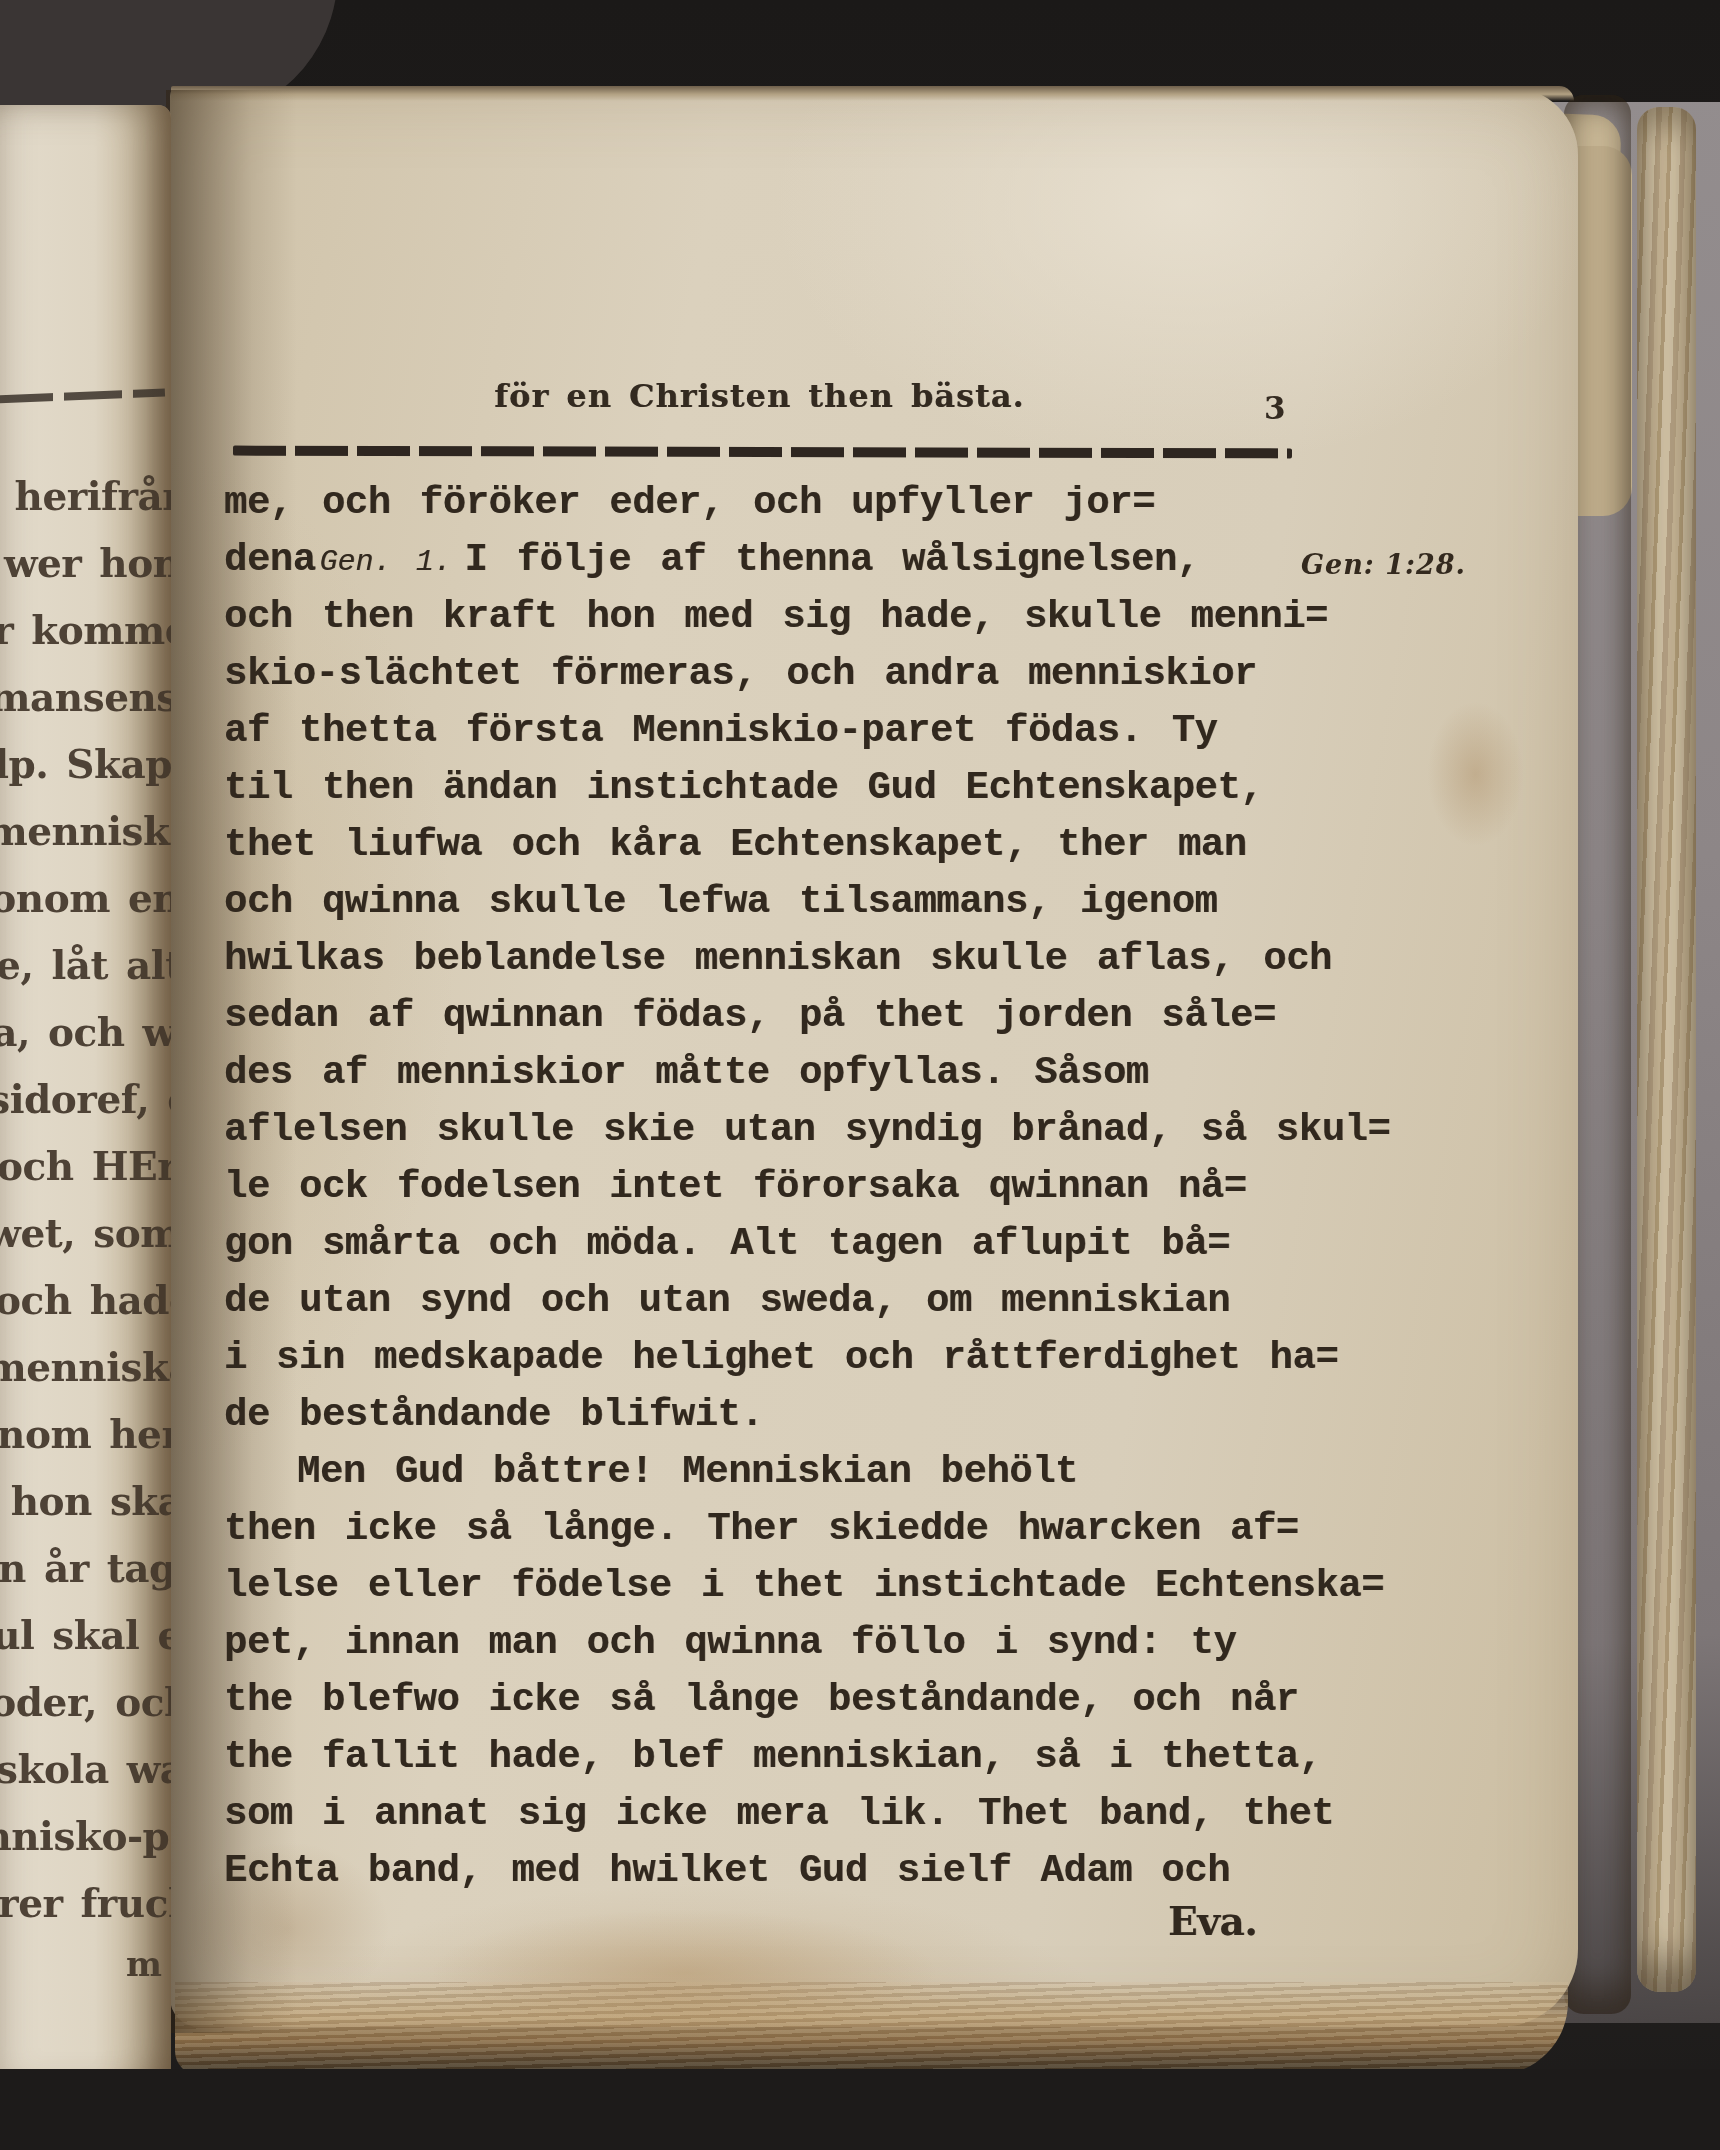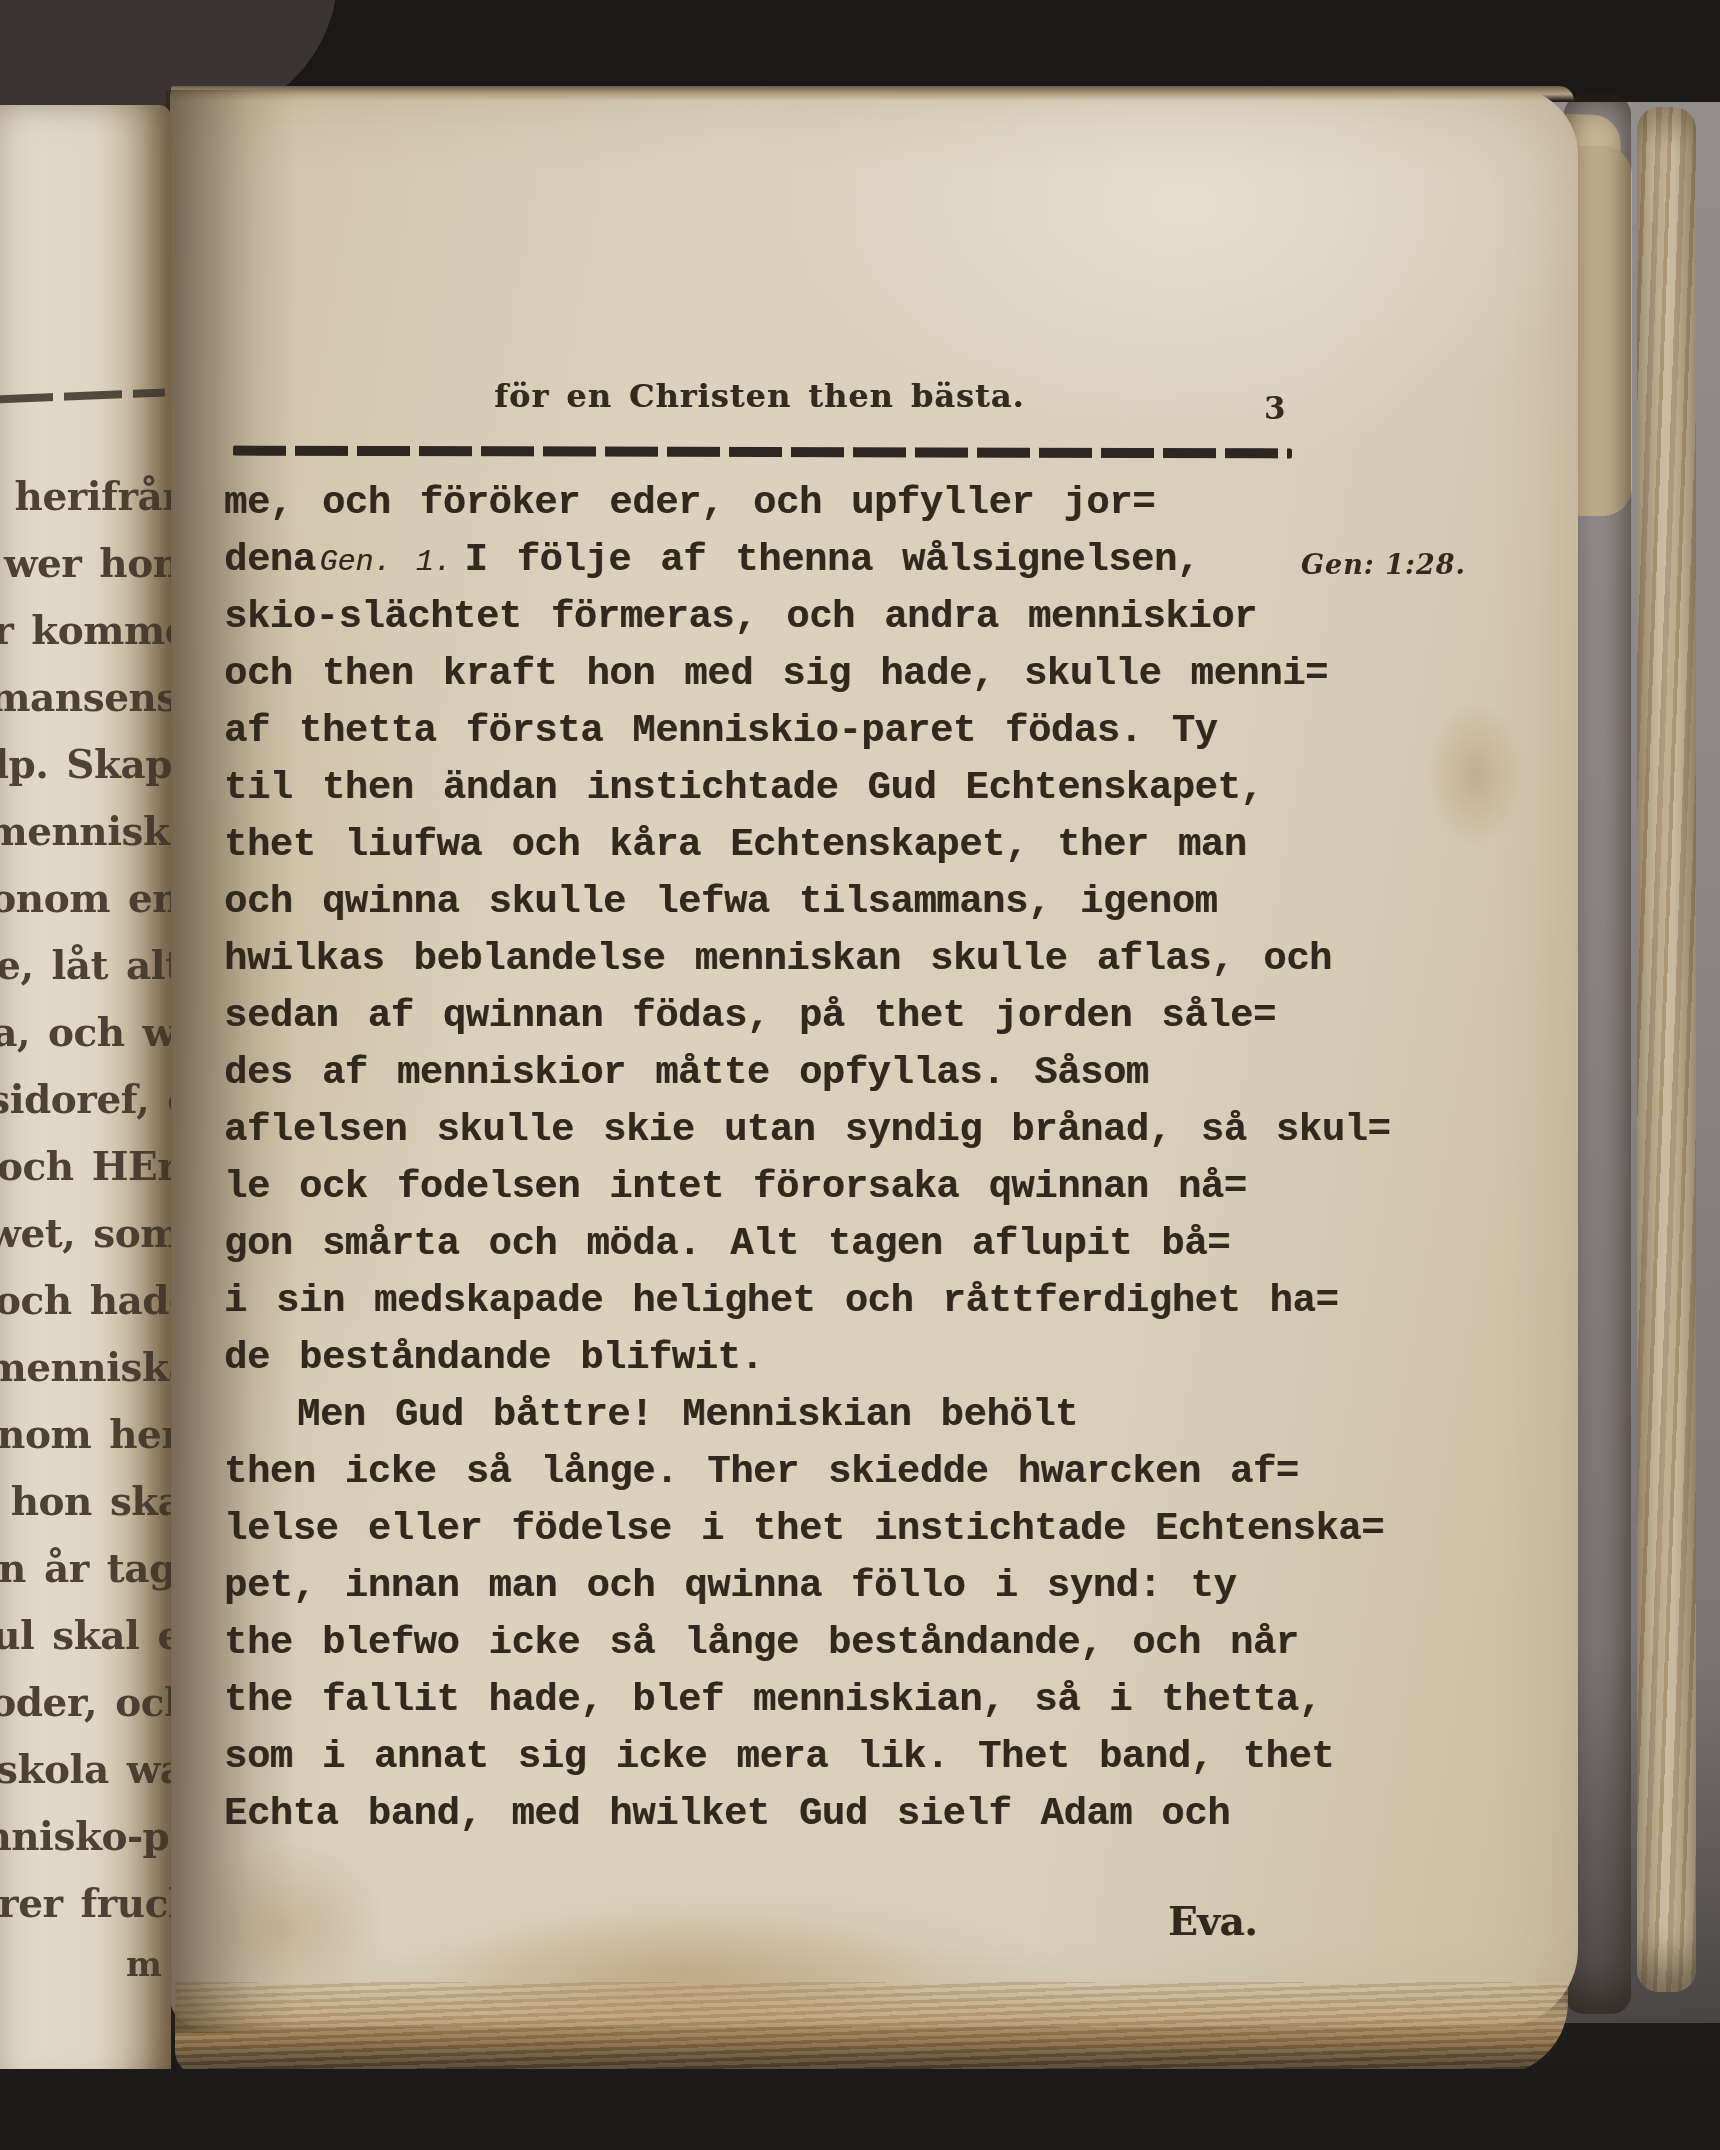--- a/index.html
+++ b/index.html
@@ -97,32 +97,33 @@
   <div class="gutter"></div>
 
   <div class="header">för en Christen then bästa.</div>
   <div class="pagenum">3</div>
   <div class="rule"></div>
   <div class="marginnote">Gen: 1:28.</div>
 
   <div class="textcol">
     <div class="bl">me, och föröker eder, och upfyller jor=</div>
     <div class="bl"><span>dena</span><span class="roman">Gen. 1.</span><span>I följe af thenna wålsignelsen,</span></div>
+    <div class="bl">och then kraft hon med sig hade, skulle menni=</div>
     <div class="bl">skio-slächtet förmeras, och andra menniskior</div>
-    <div class="bl">och then kraft hon med sig hade, skulle menni=</div>
     <div class="bl">af thetta första Menniskio-paret födas.  Ty</div>
     <div class="bl">til then ändan instichtade Gud Echtenskapet,</div>
     <div class="bl">thet liufwa och kåra Echtenskapet, ther man</div>
     <div class="bl">och qwinna skulle lefwa tilsammans, igenom</div>
     <div class="bl">hwilkas beblandelse menniskan skulle aflas, och</div>
     <div class="bl">sedan af qwinnan födas, på thet jorden såle=</div>
     <div class="bl">des af menniskior måtte opfyllas.  Såsom</div>
     <div class="bl">aflelsen skulle skie utan syndig brånad, så skul=</div>
     <div class="bl">le ock fodelsen intet förorsaka qwinnan nå=</div>
     <div class="bl">gon smårta och möda.  Alt tagen aflupit bå=</div>
+    <div class="bl">de utan synd och utan sweda, om menniskian</div>
     <div class="bl">i sin medskapade helighet och råttferdighet ha=</div>
     <div class="bl">de beståndande blifwit.</div>
     <div class="bl indent">Men Gud båttre!  Menniskian behölt</div>
     <div class="bl">then icke så långe.  Ther skiedde hwarcken af=</div>
     <div class="bl">lelse eller födelse i thet instichtade Echtenska=</div>
     <div class="bl">pet, innan man och qwinna föllo i synd: ty</div>
     <div class="bl">the blefwo icke så långe beståndande, och når</div>
     <div class="bl">the fallit hade, blef menniskian, så i thetta,</div>
     <div class="bl">som i annat sig icke mera lik.  Thet band, thet</div>
     <div class="bl">Echta band, med hwilket Gud sielf Adam och</div>

